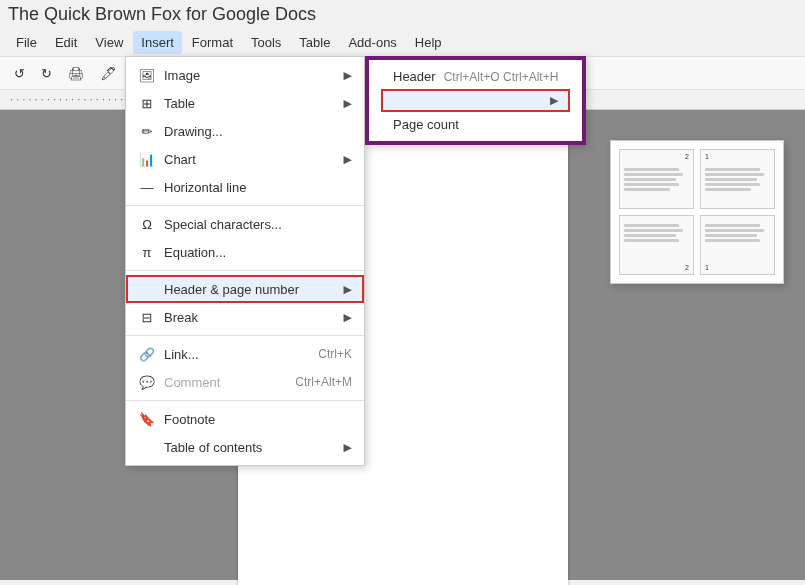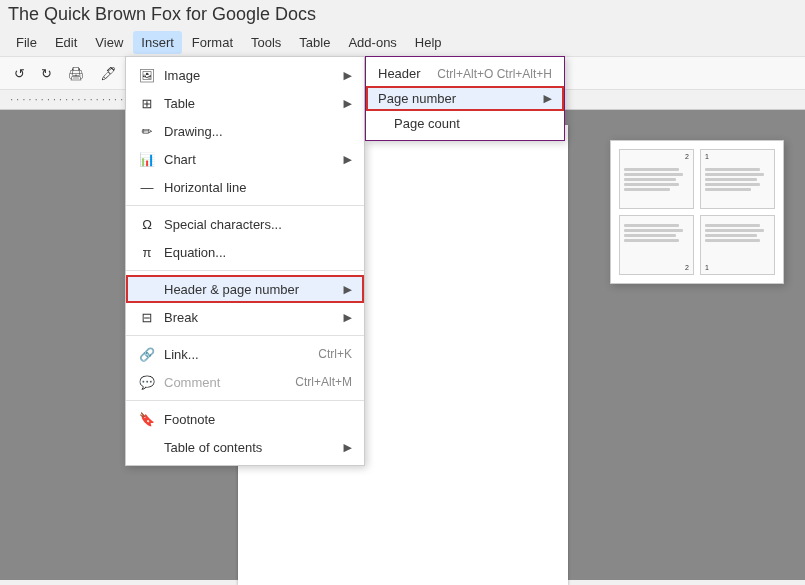--- a/index.html
+++ b/index.html
@@ -31,21 +31,21 @@
     .insert-menu { position: absolute; top: 56px; left: 125px; background: white; border: 1px solid #ccc; box-shadow: 2px 2px 8px rgba(0,0,0,0.2); min-width: 240px; z-index: 200; padding: 4px 0; }
     .menu-row { display: flex; align-items: center; padding: 5px 12px; cursor: pointer; position: relative; color: #333; font-size: 13px; gap: 8px; }
     .menu-row.highlighted-red { background: #fff; outline: 2px solid #d32f2f; outline-offset: -2px; }
     .menu-row .menu-shortcut { margin-left: auto; color: #888; font-size: 12px; }
     .menu-row .submenu-arrow { margin-left: auto; color: #555; font-size: 11px; }
     .menu-row.disabled { color: #aaa; cursor: default; }
     .menu-divider { height: 1px; background: #e0e0e0; margin: 4px 0; }
     .menu-icon { width: 18px; height: 18px; display: flex; align-items: center; justify-content: center; flex-shrink: 0; }
 
     
-    .header-submenu { position: absolute; top: 56px; left: 365px; background: white; border: 1px solid #701a75; box-shadow: 2px 2px 8px rgba(0,0,0,0.2); min-width: 200px; z-index: 201; padding: 4px 0; }
+    .header-submenu { position: absolute; top: 56px; left: 365px; background: white; border: 4px solid #701a75; box-shadow: 2px 2px 8px rgba(0,0,0,0.2); min-width: 200px; z-index: 201; padding: 4px 12px; }
 
     
     .preview-panel { position: absolute; top: 140px; left: 610px; background: white; border: 1px solid #ccc; box-shadow: 2px 2px 8px rgba(0,0,0,0.2); padding: 8px; z-index: 203; display: grid; grid-template-columns: 1fr 1fr; gap: 6px; }
     .preview-item { width: 75px; height: 60px; border: 1px solid #ccc; cursor: pointer; position: relative; background: #f9f9f9; display: flex; flex-direction: column; }
 
     
     .mini-page { width: 100%; height: 100%; position: relative; padding: 4px; }
     .mini-line { background: #ccc; height: 3px; margin: 2px 0; border-radius: 1px; }
     .mini-num { position: absolute; font-size: 7px; color: #333; }
     .mini-num.top-right { top: 3px; right: 4px; }
@@ -201,25 +201,24 @@
   </div>
 </div>
 
 <div class="header-submenu">
   <div class="menu-row">
     <span style="flex:1;">Header</span>
     <span class="menu-shortcut">Ctrl+Alt+O Ctrl+Alt+H</span>
   </div>
 
   <div class="menu-row" style="outline: 2px solid #d32f2f; outline-offset:-2px; background:#e8f0fe;">
-    <span style="flex:1;">Page number</span>
-    <span class="submenu-arrow">▶</span>
-  </div>
-  <div class="menu-row">
-    <span style="flex:1;margin-left:16px;">Page count</span>
+    <span class="submenu-arrow">▶</span>
+  </div>
+  <div class="menu-row">
+    <span style="flex:1;">Page count</span>
   </div>
 </div>
 
 <div class="preview-panel">
 
   <div class="preview-item">
     <div class="mini-page">
       <span class="mini-num top-right">2</span>
       <div class="mini-line" style="margin-top:14px; width:85%;"></div>
       <div class="mini-line" style="width:90%;"></div>

